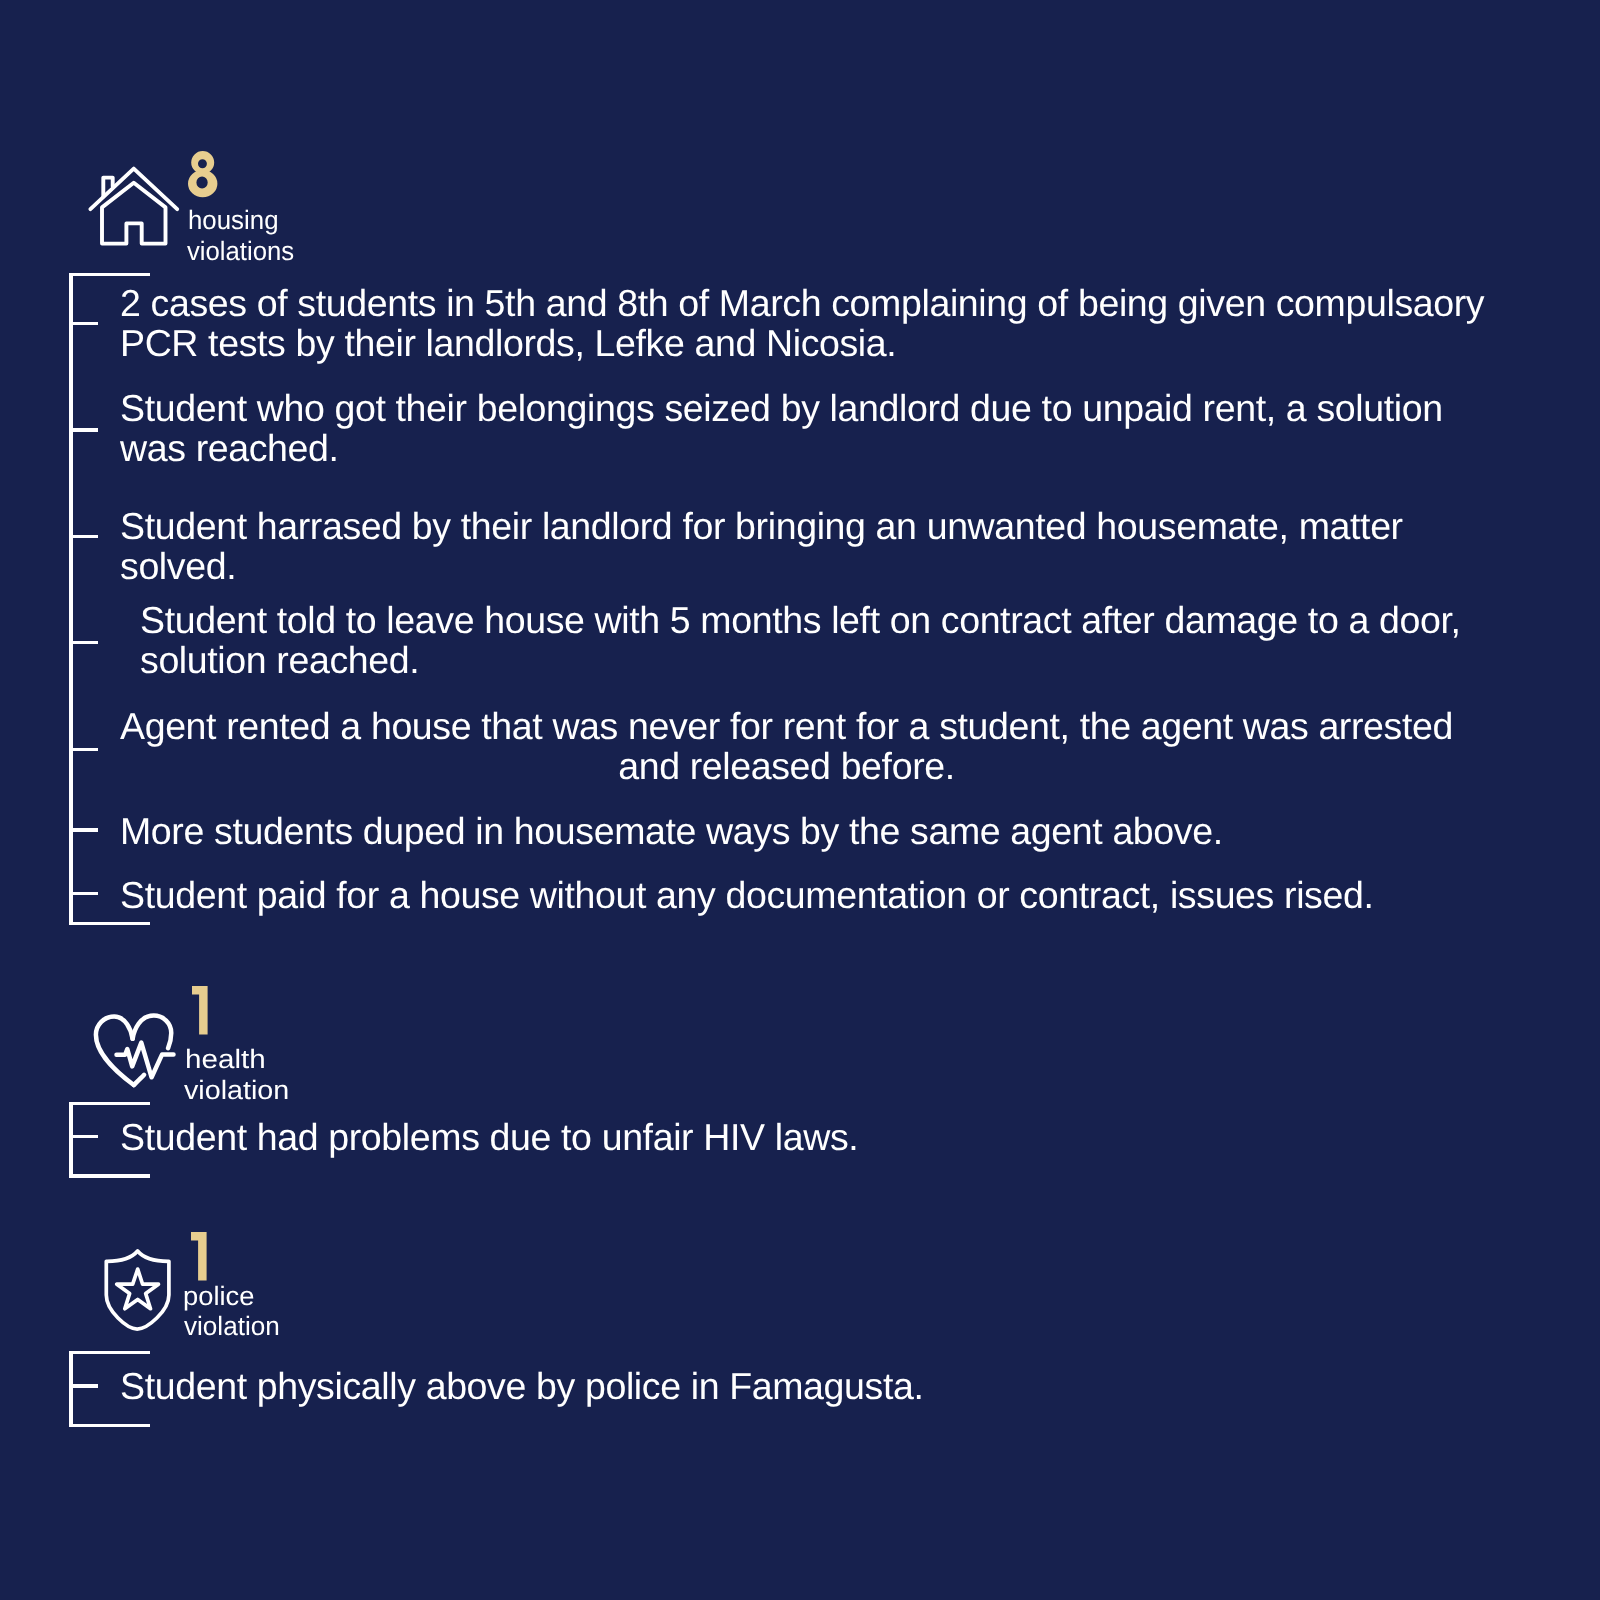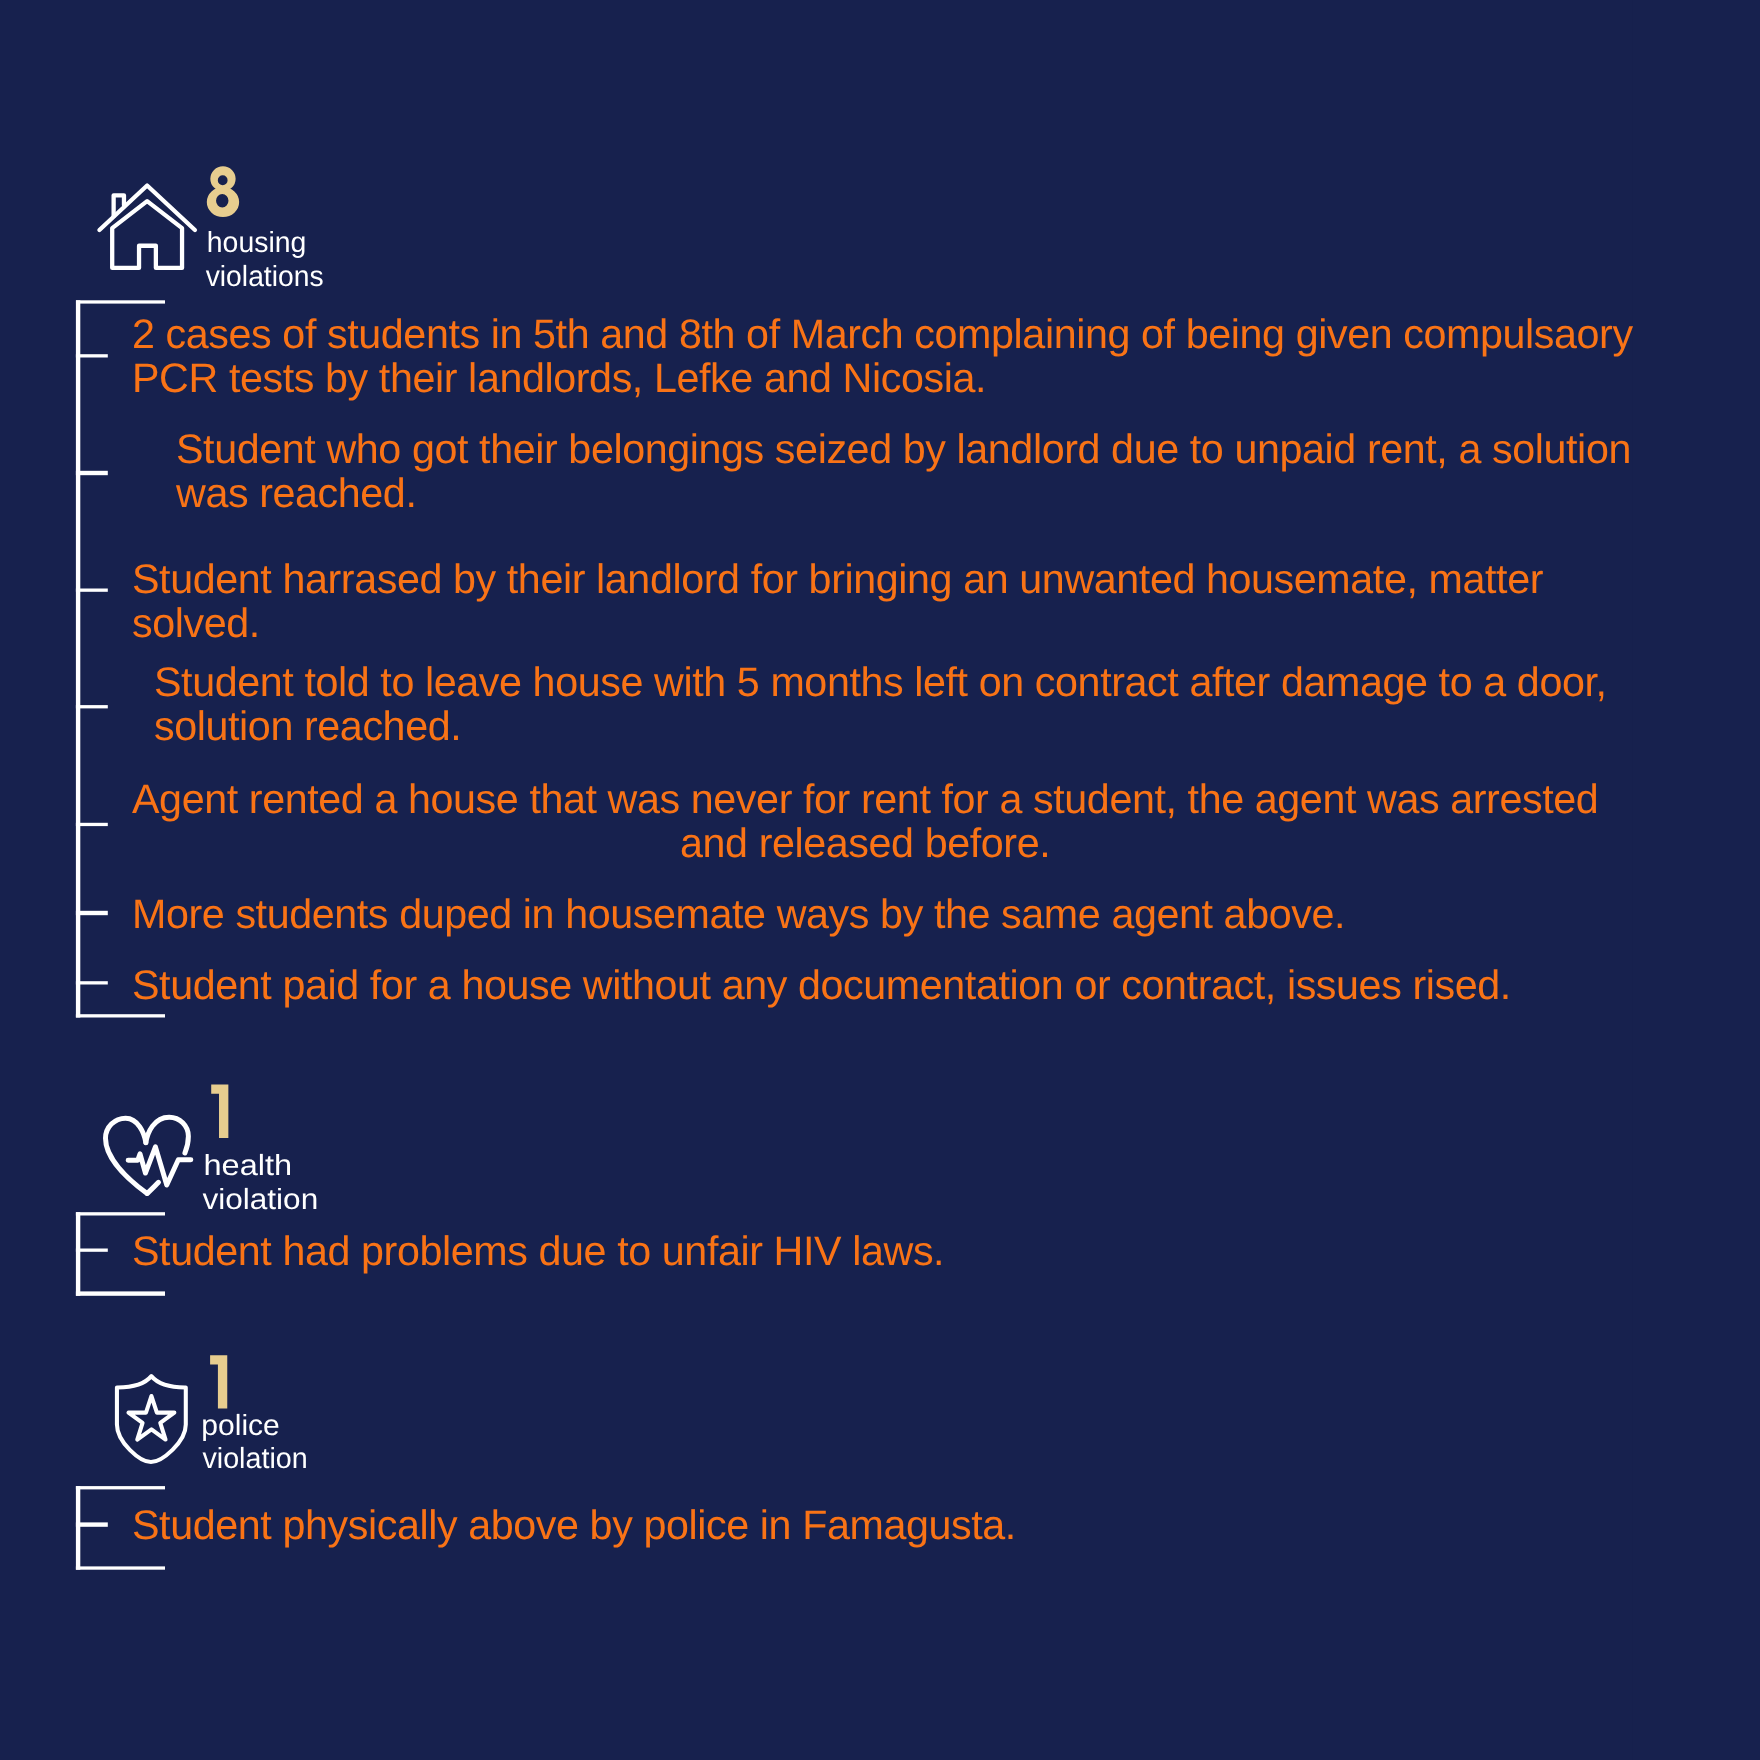--- a/index.html
+++ b/index.html
@@ -23,21 +23,21 @@
              white-space:nowrap;backface-visibility:hidden;}
 
   
   .bracket{position:absolute;}
   .bk-v{position:absolute;left:0;top:0;width:3.2px;background:#fff;}
   .bk-cap{position:absolute;left:0;height:3.2px;width:81px;background:#fff;}
   .bk-tick{position:absolute;left:0;height:3.2px;width:29px;background:#fff;}
 
   
   .items{position:absolute;left:120px;width:1400px;}
-  .item{position:absolute;color:#f97316;font-size:37.5px;line-height:40.3px;
+  .item{position:absolute;color:#ffffff;font-size:37.5px;line-height:40.3px;
         letter-spacing:-0.37px;white-space:pre-line;backface-visibility:hidden;}
 </style>
 </head>
 <body>
 
 <div class="page">
 
   <div class="sec-head">
     <span class="sec-icon" style="left:85px;top:160px;">
       <svg width="100" height="92" viewBox="85 160 100 92" fill="none" stroke="#ffffff" stroke-width="3.9" stroke-linecap="round" stroke-linejoin="round">
@@ -69,21 +69,21 @@
     <div class="bk-tick" style="top:368.1px;"></div>
     <div class="bk-tick" style="top:474.8px;"></div>
     <div class="bk-tick" style="top:555.5px;"></div>
     <div class="bk-tick" style="top:618.7px;"></div>
     <div class="bk-cap" style="top:649.2px;"></div>
   </div>
 
   <div class="items" style="top:0px;">
     <div class="item" style="top:283px;">2 cases of students in 5th and 8th of March complaining of being given compulsaory
 PCR tests by their landlords, Lefke and Nicosia.</div>
-    <div class="item" style="top:388px;margin-left:40px;">Student who got their belongings seized by landlord due to unpaid rent, a solution
+    <div class="item" style="top:388px;">Student who got their belongings seized by landlord due to unpaid rent, a solution
 was reached.</div>
     <div class="item" style="top:506px;">Student harrased by their landlord for bringing an unwanted housemate, matter
 solved.</div>
     <div class="item" style="top:599.5px;margin-left:20px;">Student told to leave house with 5 months left on contract after damage to a door,
 solution reached.</div>
     <div class="item" style="top:705.5px;text-align:center;">Agent rented a house that was never for rent for a student, the agent was arrested
 and released before.</div>
     <div class="item" style="top:811px;">More students duped in housemate ways by the same agent above.</div>
     <div class="item" style="top:874.5px;">Student paid for a house without any documentation or contract, issues rised.</div>
   </div>

